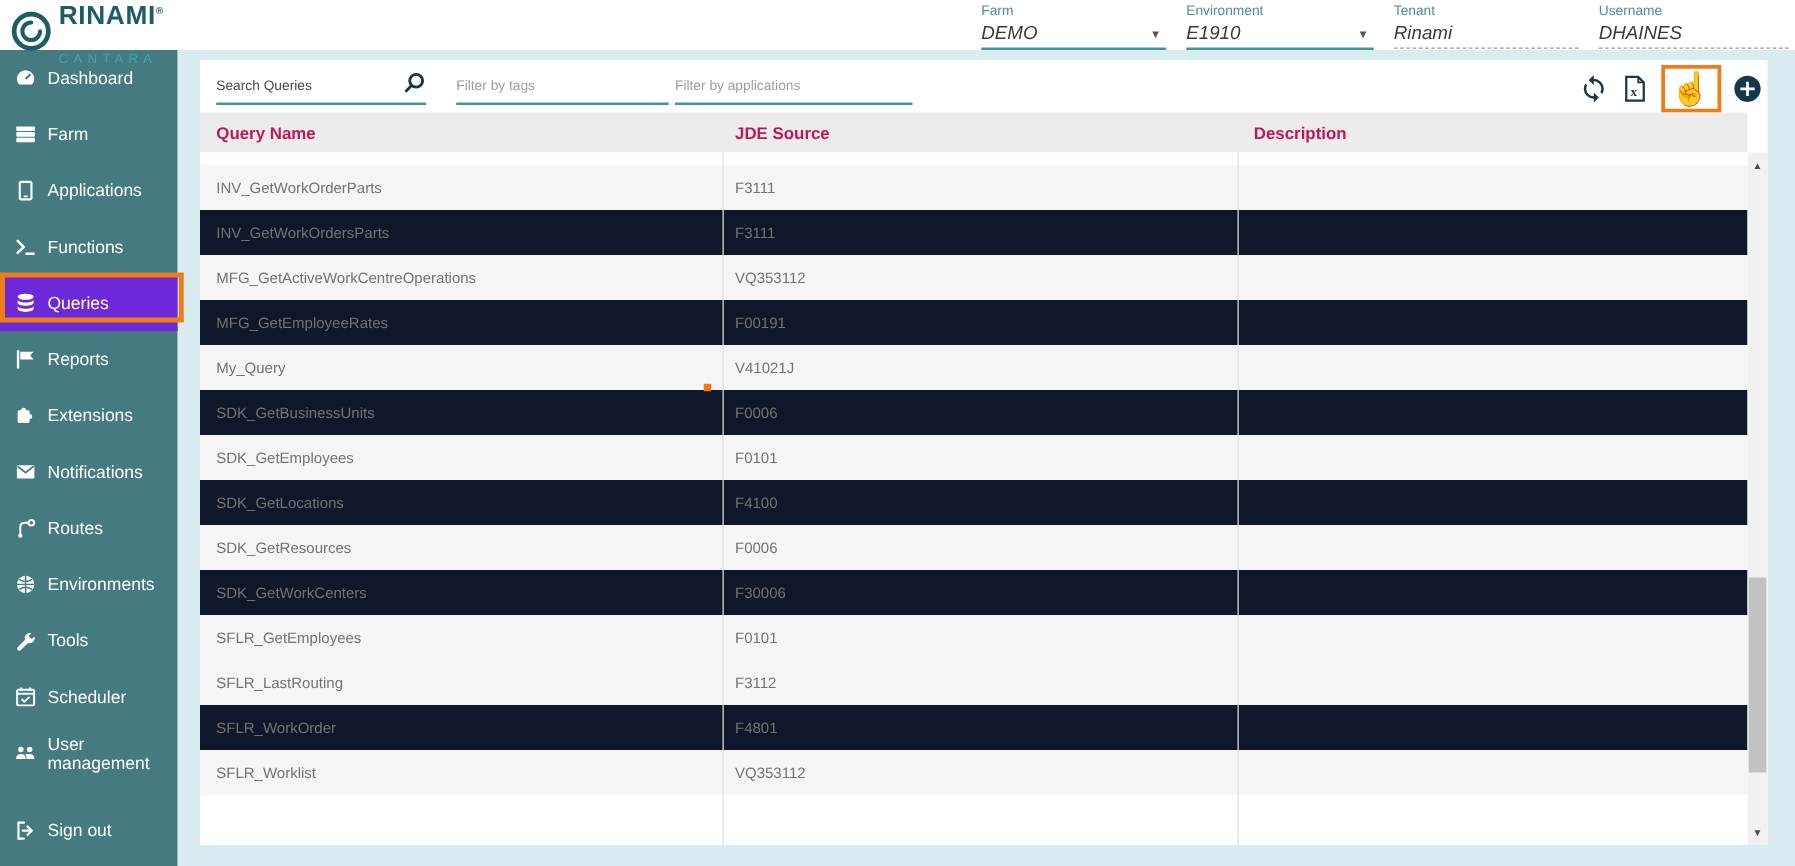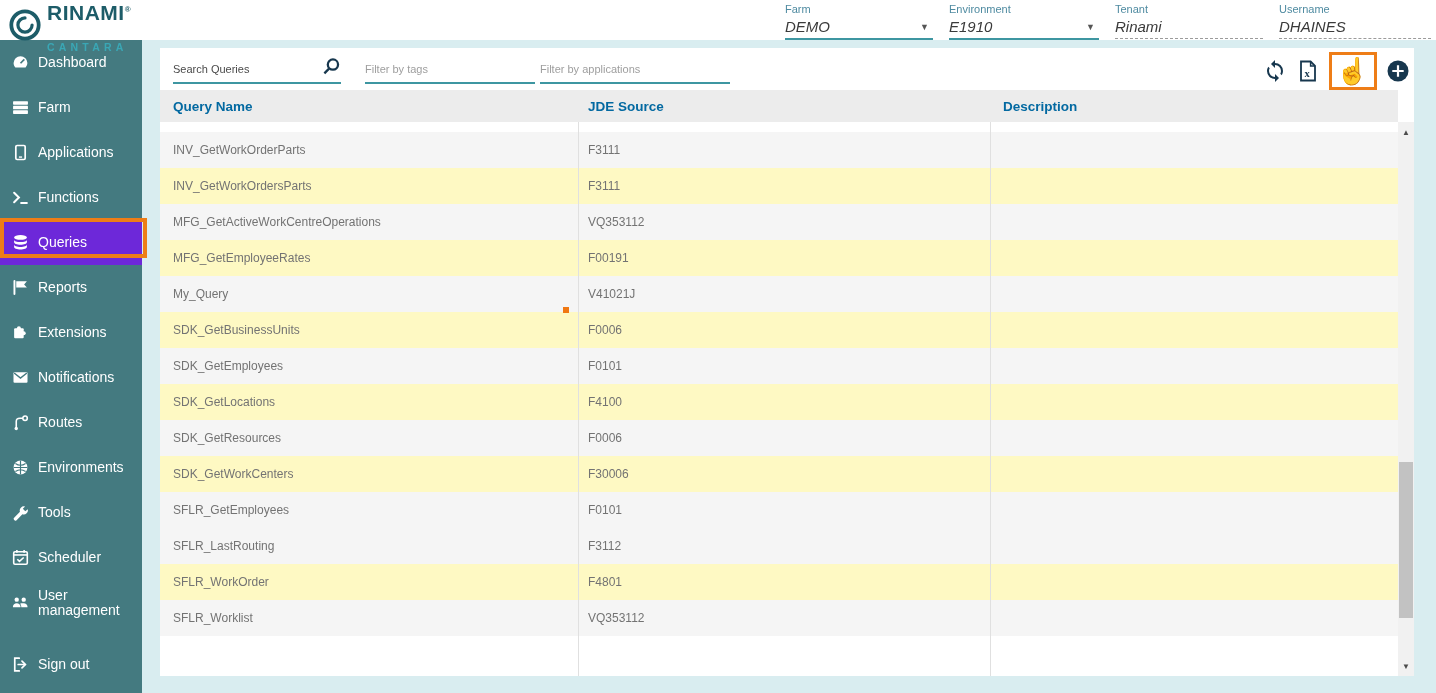--- a/index.html
+++ b/index.html
@@ -6,21 +6,21 @@
   html,body { width:1436px; height:693px; overflow:hidden;
               font-family:"Liberation Sans", sans-serif; background:#ffffff; }
   .screen { position:relative; width:1228px; height:693px; }
 
   
   .top-header { position:absolute; left:0; top:0; width:1436px; height:40px; background:#ffffff; z-index:3; }
   .logo { position:absolute; left:8px; top:2px; display:flex; align-items:center; gap:5px; }
   .logo-text { display:flex; flex-direction:column; line-height:1; }
   .logo-title { font-size:21px; font-weight:800; color:#1d5c68; letter-spacing:0.5px; }
   .logo-title sup { font-size:8px; vertical-align:super; }
-  .logo-subtitle { font-size:10.5px; font-weight:700; color:#3aa7b5; letter-spacing:4.2px; margin-top:19px; }
+  .logo-subtitle { font-size:10.5px; font-weight:400; color:#3aa7b5; letter-spacing:4.2px; margin-top:19px; }
   .session-fields { position:absolute; left:785px; top:3px; display:flex; }
   .hfield { position:relative; margin-right:16px; }
   .hfield.f0 { width:148px; } .hfield.f1 { width:150px; } .hfield.f2 { width:148px; } .hfield.f3 { width:152px; }
   .hlabel { font-size:11px; color:#4f8ba1; }
   .hvalue { font-size:15px; color:#3a3a3a; margin-top:3px; padding-bottom:3px; display:flex; justify-content:space-between; align-items:center;font-style:italic; }
   .hfield.select .hvalue { border-bottom:2px solid #3e96a1; }
   .hfield.plain  .hvalue { border-bottom:1px dashed #9b9b9b; }
   .caret { font-size:9px; color:#555; margin-right:4px; }
 
   
@@ -51,29 +51,29 @@
 
   .actions { position:absolute; right:4px; top:3px; display:flex; align-items:center; gap:9px; height:40px; }
   .action { display:flex; align-items:center; justify-content:center; cursor:pointer; }
   .action svg { width:24px; height:24px; }
   .action.annotated { border:3px solid #ee7d17; padding:3px 5px; }
   .hand-glyph { font-size:26px; line-height:26px; color:#17374e; }
 
   
   .thead { position:absolute; left:0; top:42px; width:1238px; height:32px; background:#ececec;
            display:flex; align-items:center; }
-  .th { font-size:13.5px; font-weight:700; color:#0369a1; }
+  .th { font-size:13.5px; font-weight:700; color:#be185d; }
   .c1 { width:418px; padding-left:13px; }
   .c2 { width:412px; padding-left:10px; }
   .c3 { width:408px; padding-left:13px; }
   .tbody { position:absolute; left:0; top:74px; width:1238px; height:554px; background:#ffffff; }
   .partial-row { height:10px; background:#ffffff; }
   .trow { height:36px; display:flex; align-items:center; cursor:pointer; }
   .trow.odd { background:#f5f5f5; }
-  .trow.even { background:#fef9c3; }
+  .trow.even { background:#0f172a; }
   .td { font-size:12px; color:#737373; white-space:nowrap; overflow:hidden; }
   .colsep { position:absolute; top:0; bottom:0; width:1px; background:#e0e0e0; }
   .sep1 { left:418px; } .sep2 { left:830px; }
 
   
   .vscroll { position:absolute; right:0; top:74px; width:16px; height:554px; background:#f1f1f1; }
   .sarrow { position:absolute; left:0; width:16px; height:16px; font-size:8px; color:#4c4c4c;
             display:flex; align-items:center; justify-content:center; cursor:pointer; }
   .sarrow.up { top:2px; } .sarrow.down { bottom:2px; }
   .sthumb { position:absolute; left:1px; top:340px; width:14px; height:156px; background:#c2c2c2; cursor:grab; }

